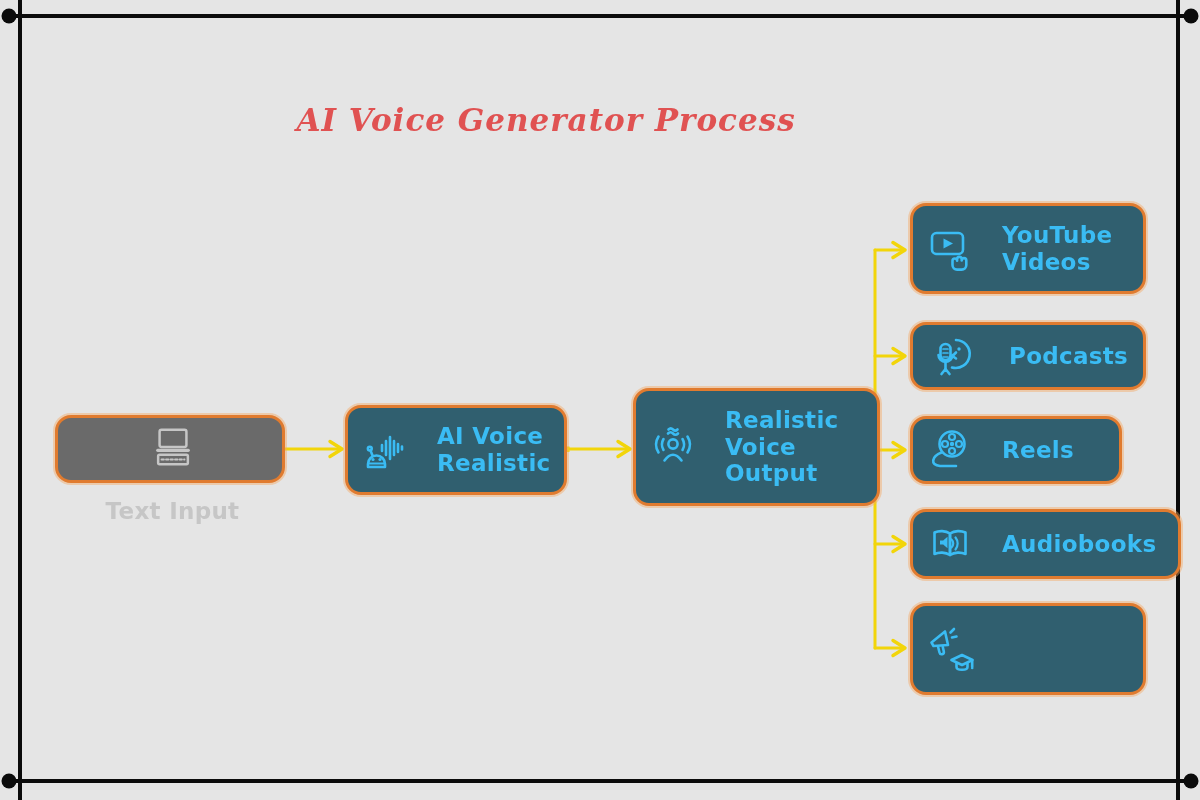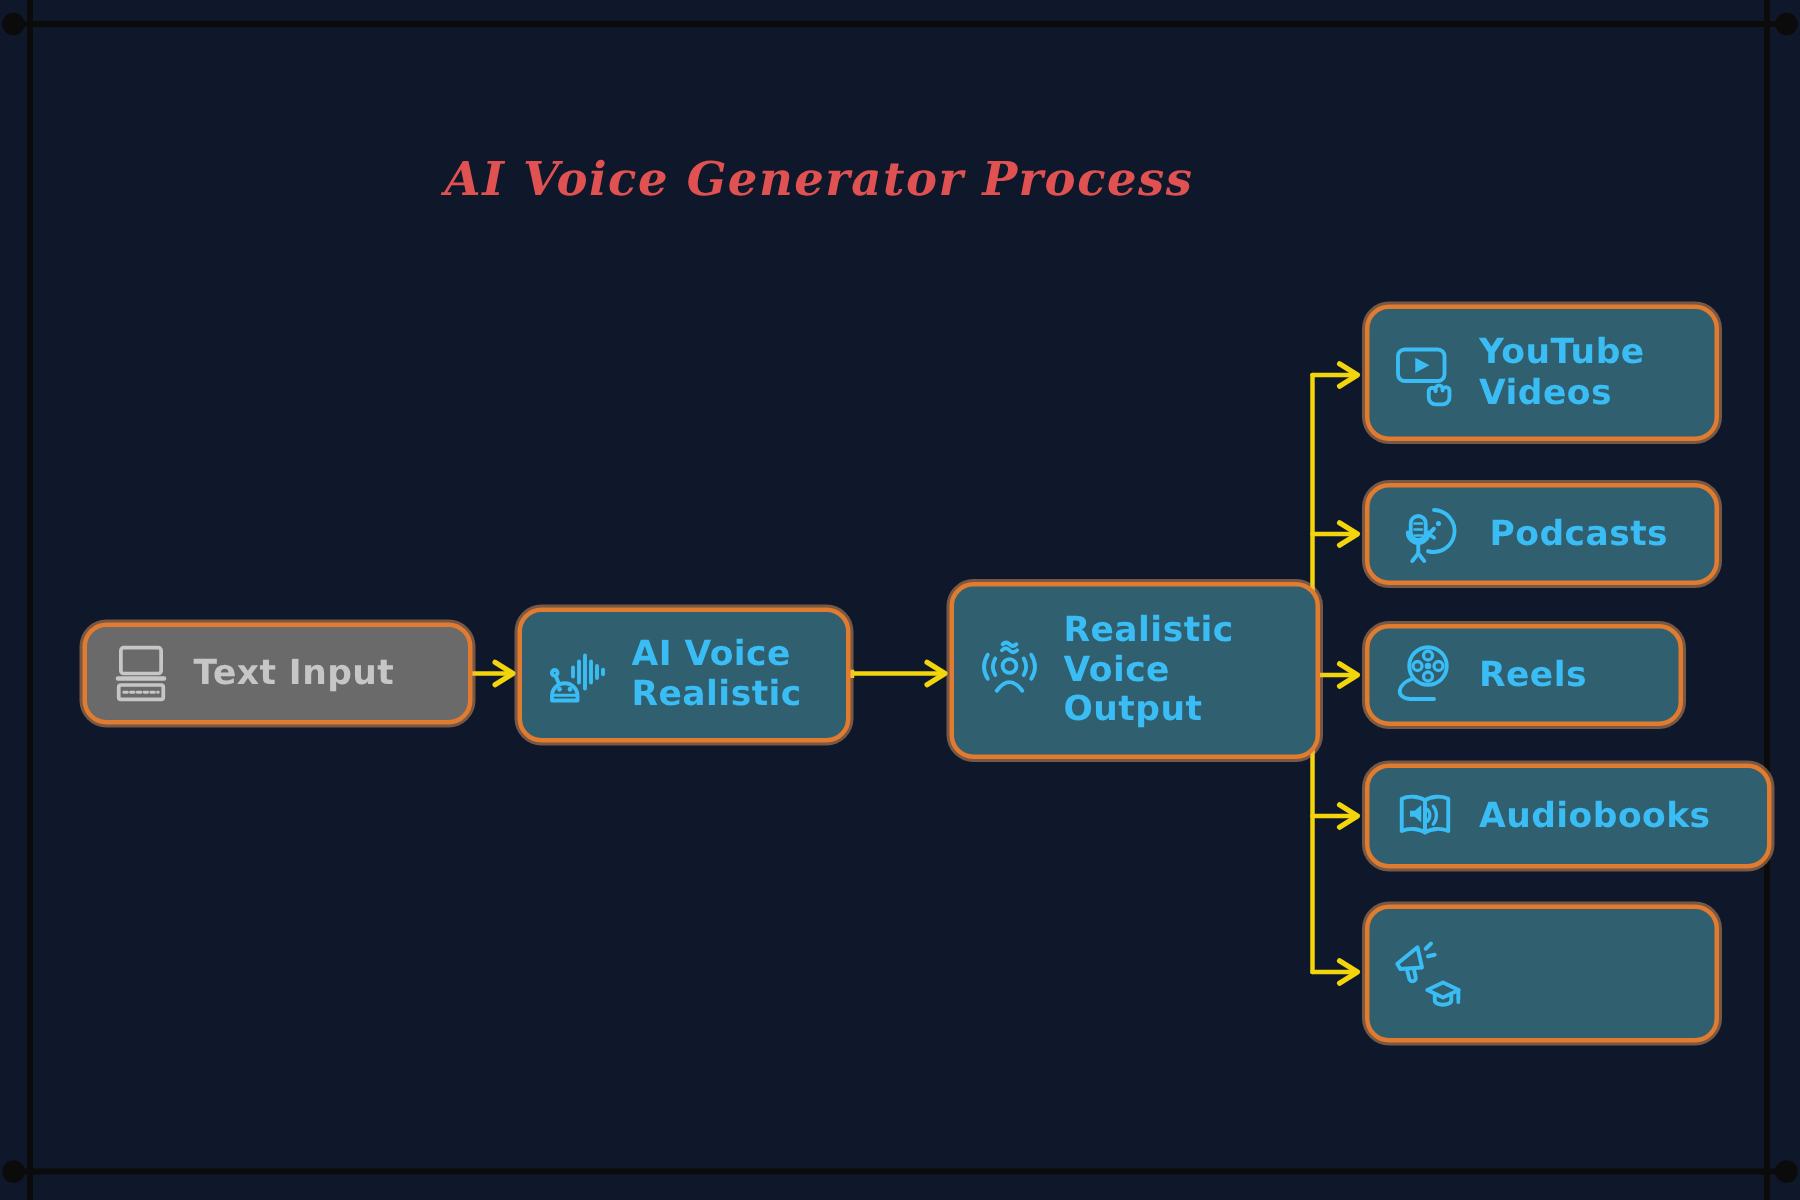--- a/index.html
+++ b/index.html
@@ -7,40 +7,40 @@
     --node-fill-gray:#6a6a6a;
     --node-border:#e07b2f;
     --arrow:#f2d50a;
     --label-blue:#3abcf4;
     --label-gray:#c6c6c6;
     --title-red:#e05252;
     --frame-black:#0b0b0b;
   }
   html,body{margin:0;padding:0;background:#fff;}
   body{width:1200px;height:800px;overflow:hidden;font-family:"DejaVu Sans",sans-serif;}
-  .canvas{position:relative;width:1200px;height:800px;background:#0f172a;}
+  .canvas{position:relative;width:1200px;height:800px;background:#e5e5e5;}
   .overlay{position:absolute;left:0;top:0;width:1200px;height:800px;z-index:0;}
   .title{position:absolute;top:102px;left:0;width:1092px;margin:0;text-align:center;
          font-family:"DejaVu Serif",serif;font-style:italic;font-weight:700;
          font-size:31px;color:var(--title-red);letter-spacing:1px;}
-  .node{position:absolute;z-index:1;display:flex;align-items:center;gap:12px;
+  .node{position:absolute;z-index:1;display:flex;align-items:center;gap:28px;
         padding:6px 8px 6px 13px;box-sizing:border-box;
         background:var(--node-fill-teal);
         border:3px solid var(--node-border);border-radius:16px;
         box-shadow:0 0 0 2px rgba(243,169,99,.45);}
   .node.gray{background:var(--node-fill-gray);}
   .label{font-weight:700;font-size:23px;line-height:1.16;color:var(--label-blue);letter-spacing:.3px;}
   .gray .label{color:var(--label-gray);white-space:nowrap;}
   .icon{flex:0 0 auto;width:48px;height:48px;color:var(--label-blue);
         display:flex;align-items:center;justify-content:center;}
   .gray .icon{color:var(--label-gray);width:46px;height:46px;}
   .icon svg{width:100%;height:100%;fill:none;stroke:currentColor;stroke-width:2.6;
             stroke-linecap:round;stroke-linejoin:round;}
   .icon svg .f{fill:currentColor;stroke:none;}
-  #n-input{left:55px;top:415px;width:260px;height:68px;}
+  #n-input{left:55px;top:415px;width:230px;height:68px;flex-direction:column;}
   #n-gen{left:345px;top:405px;width:222px;height:90px;}
   #n-out{left:633px;top:388px;width:247px;height:118px;}
   #n-youtube{left:910px;top:203px;width:236px;height:91px;}
   #n-podcasts{left:910px;top:322px;width:236px;height:68px;padding-left:20px;}
   #n-reels{left:910px;top:416px;width:212px;height:68px;}
   #n-audiobooks{left:910px;top:509px;width:271px;height:70px;}
   #n-online{left:910px;top:603px;width:236px;height:92px;}
 </style>
 </head>
 <body>

